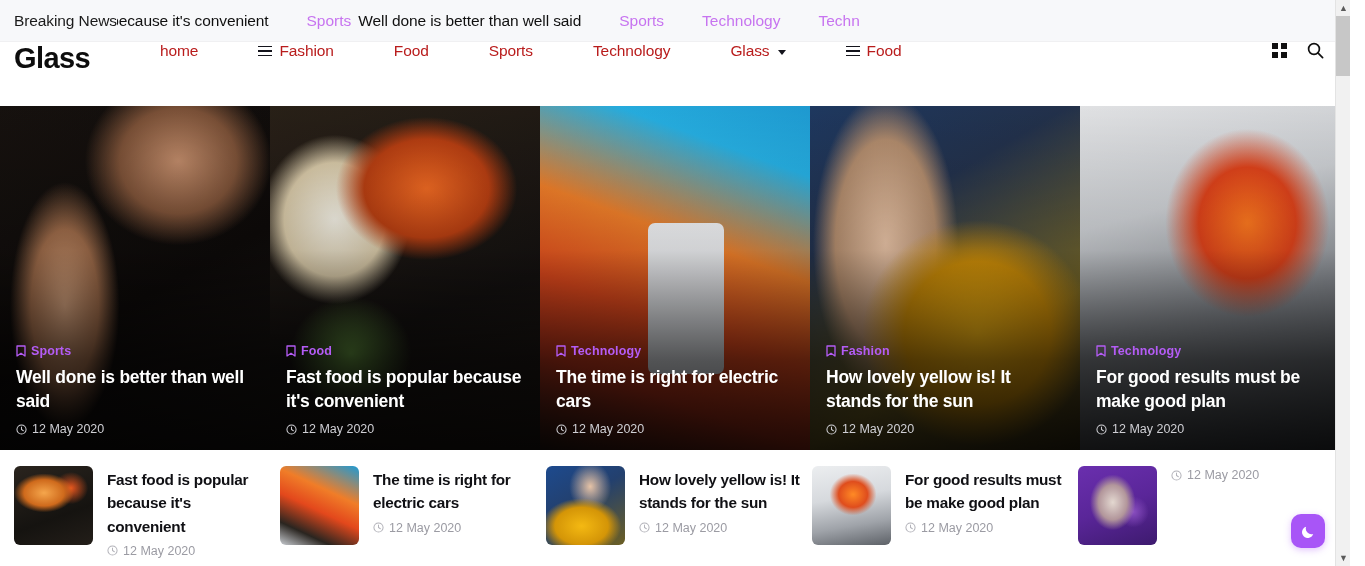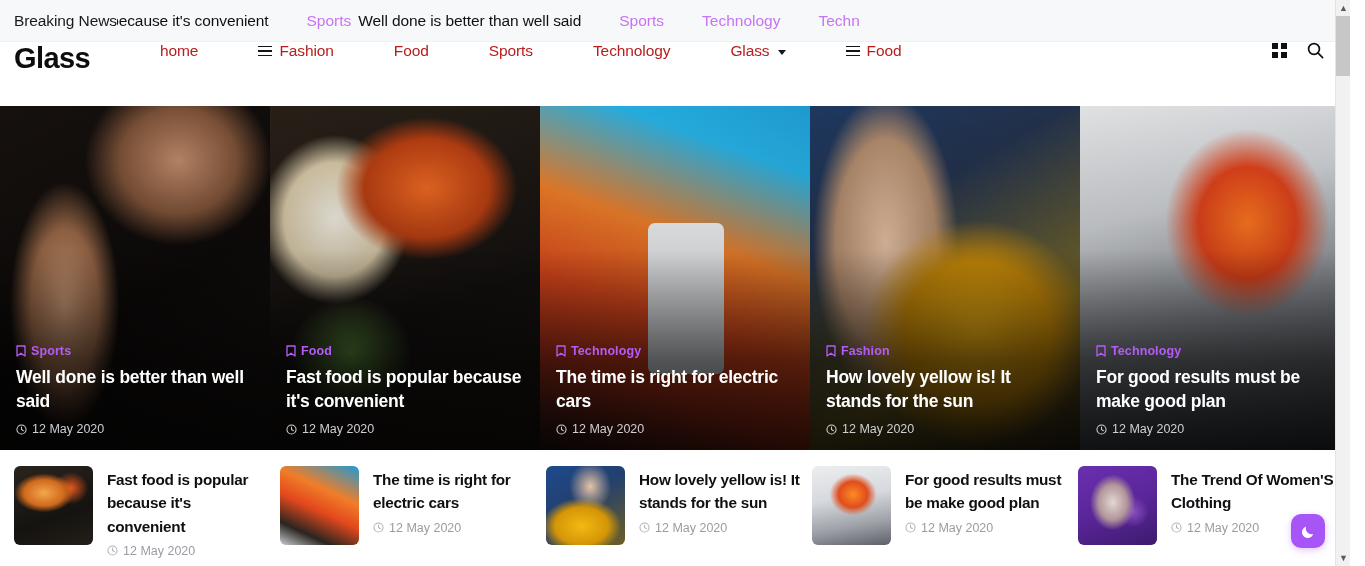--- a/index.html
+++ b/index.html
@@ -497,21 +497,20 @@
               <circle cx="6" cy="6" r="5" fill="none" stroke="#b3b3ba" stroke-width="1.1"></circle>
               <path d="M6 3.2V6l2 1.4" fill="none" stroke="#b3b3ba" stroke-width="1.1" stroke-linecap="round"></path>
             </svg>
             <span>12 May 2020</span>
           </div>
         </div>
       </div>
       <div class="post">
         <div class="post-thumb img-fashion"></div>
         <div class="post-body">
-          <div class="post-title">The Trend Of Women'S Clothing</div>
           <div class="post-date">
             <svg width="11" height="11" viewBox="0 0 12 12">
               <circle cx="6" cy="6" r="5" fill="none" stroke="#b3b3ba" stroke-width="1.1"></circle>
               <path d="M6 3.2V6l2 1.4" fill="none" stroke="#b3b3ba" stroke-width="1.1" stroke-linecap="round"></path>
             </svg>
             <span>12 May 2020</span>
           </div>
         </div>
       </div>
     </div>

